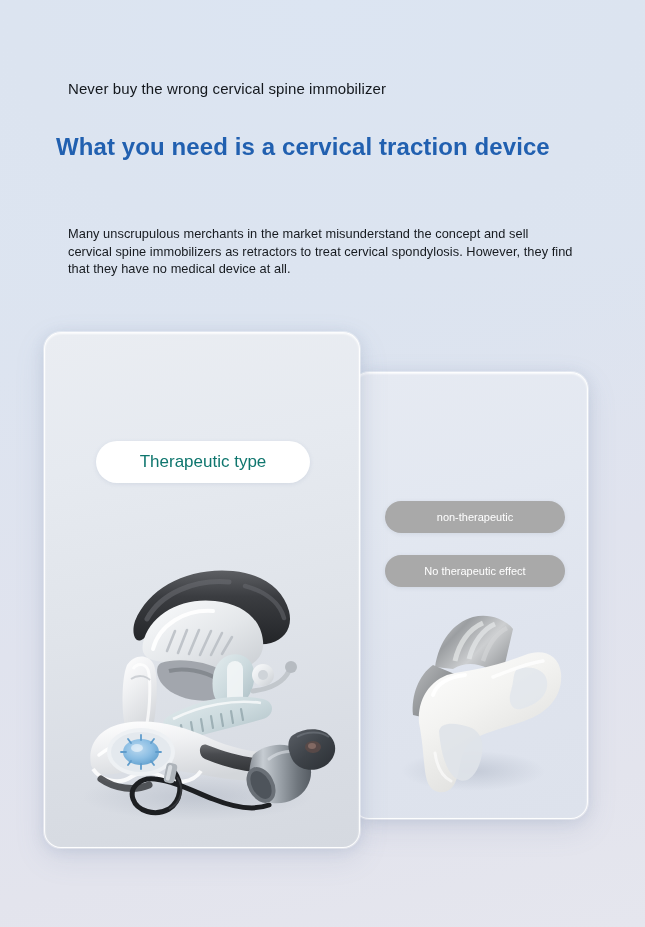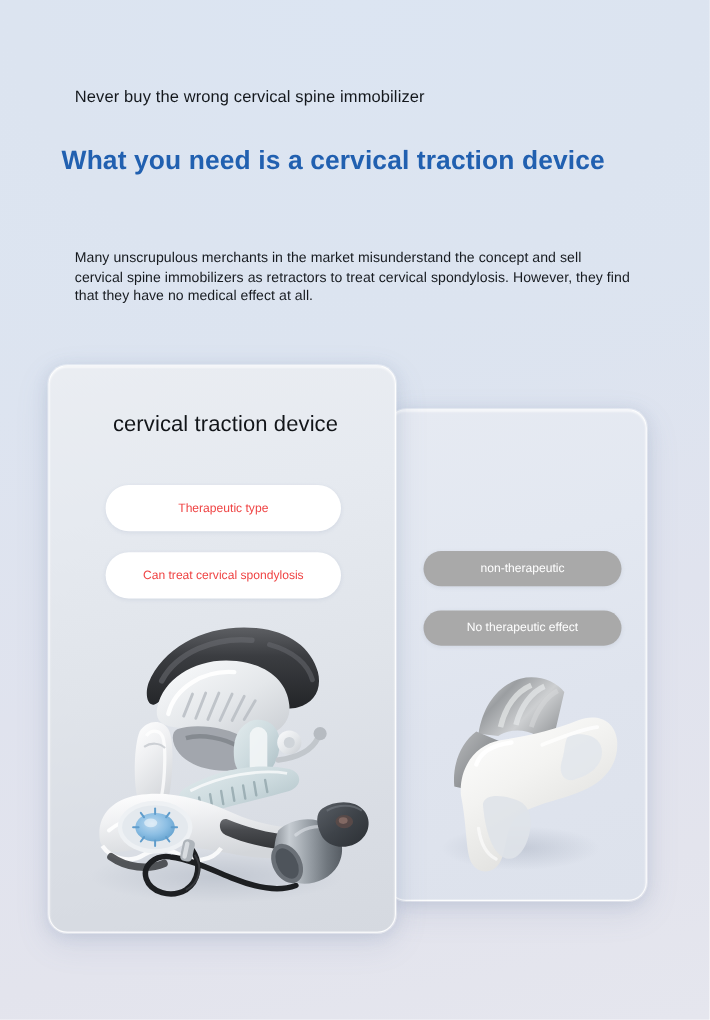--- a/index.html
+++ b/index.html
@@ -68,21 +68,21 @@
     left:38px; top:35px; width:170px;
     font-size:14.5px; line-height:21px;
   }
 
   
   .pill {
     position:absolute; display:flex; align-items:center; justify-content:center;
     border-radius:999px; white-space:nowrap;
   }
   .pill-white {
-    background:#ffffff; color:#ef4444; font-size:11px;
+    background:#ffffff; color:#0f766e; font-size:17px;
     box-shadow:0 1px 4px rgba(130,145,175,.18);
   }
   .pill-gray {
     background:#a9a9a9; color:#ffffff; font-size:11px;
     box-shadow:0 1px 4px rgba(120,130,150,.16);
   }
   .pill-1 { left:51px; top:108px; width:214px; height:42px; }
   .pill-2 { left:51px; top:169px; width:214px; height:42px; }
   .pill-2 span { position:relative; width:262px; text-align:center; }
   .pill-g1 { left:32px; top:128px; width:180px; height:32px; }
@@ -92,21 +92,21 @@
   .art-left { position:absolute; left:12px; top:226px; width:292px; height:270px; }
   .art-right { position:absolute; left:20px; top:230px; width:200px; height:200px; }
   .art-left svg, .art-right svg { width:100%; height:100%; display:block; }
 </style>
 </head>
 <body>
 
 <div class="header">
   <div class="subtitle">Never buy the wrong cervical spine immobilizer</div>
   <div class="headline">What you need is a cervical traction device</div>
-  <div class="paragraph">Many unscrupulous merchants in the market misunderstand the concept and sell cervical spine immobilizers as retractors to treat cervical spondylosis. However, they find that they have no medical effect at all.</div>
+  <div class="paragraph">Many unscrupulous merchants in the market misunderstand the concept and sell cervical spine immobilizers as retractors to treat cervical spondylosis. However, they find that they have no medical device at all.</div>
 </div>
 
 <div class="cards">
 
   <div class="card card-right">
 
     <div class="pill pill-gray pill-g1">
       <span>non-therapeutic</span>
     </div>
     <div class="pill pill-gray pill-g2">
@@ -159,27 +159,23 @@
                  C140 108 134 100 138 88 C141 78 140 70 144 66 Z" fill="#e2e6ec" opacity=".85"></path>
 
         <path d="M60 92 C64 80 76 74 92 72" stroke="#ffffff" stroke-width="4" fill="none" opacity=".9" stroke-linecap="round"></path>
         <path d="M120 74 C136 68 154 60 170 58" stroke="#ffffff" stroke-width="3.5" fill="none" opacity=".75" stroke-linecap="round"></path>
         <path d="M62 150 C64 164 70 174 78 178" stroke="#ffffff" stroke-width="3" fill="none" opacity=".6" stroke-linecap="round"></path>
       </svg>
     </div>
   </div>
 
   <div class="card card-left">
-    <div class="card-title">cervical traction device</div>
 
     <div class="pill pill-white pill-1">
       <span>Therapeutic type</span>
-    </div>
-    <div class="pill pill-white pill-2">
-      <span>Can treat cervical spondylosis</span>
     </div>
 
     <div class="art-left">
       <svg viewBox="0 0 292 270" xmlns="http://www.w3.org/2000/svg">
         <defs>
           <linearGradient id="dvWhite" x1="0" y1="0" x2="0.4" y2="1">
             <stop offset="0%" stop-color="#ffffff"></stop>
             <stop offset="40%" stop-color="#f0f1f3"></stop>
             <stop offset="100%" stop-color="#d3d6da"></stop>
           </linearGradient>

